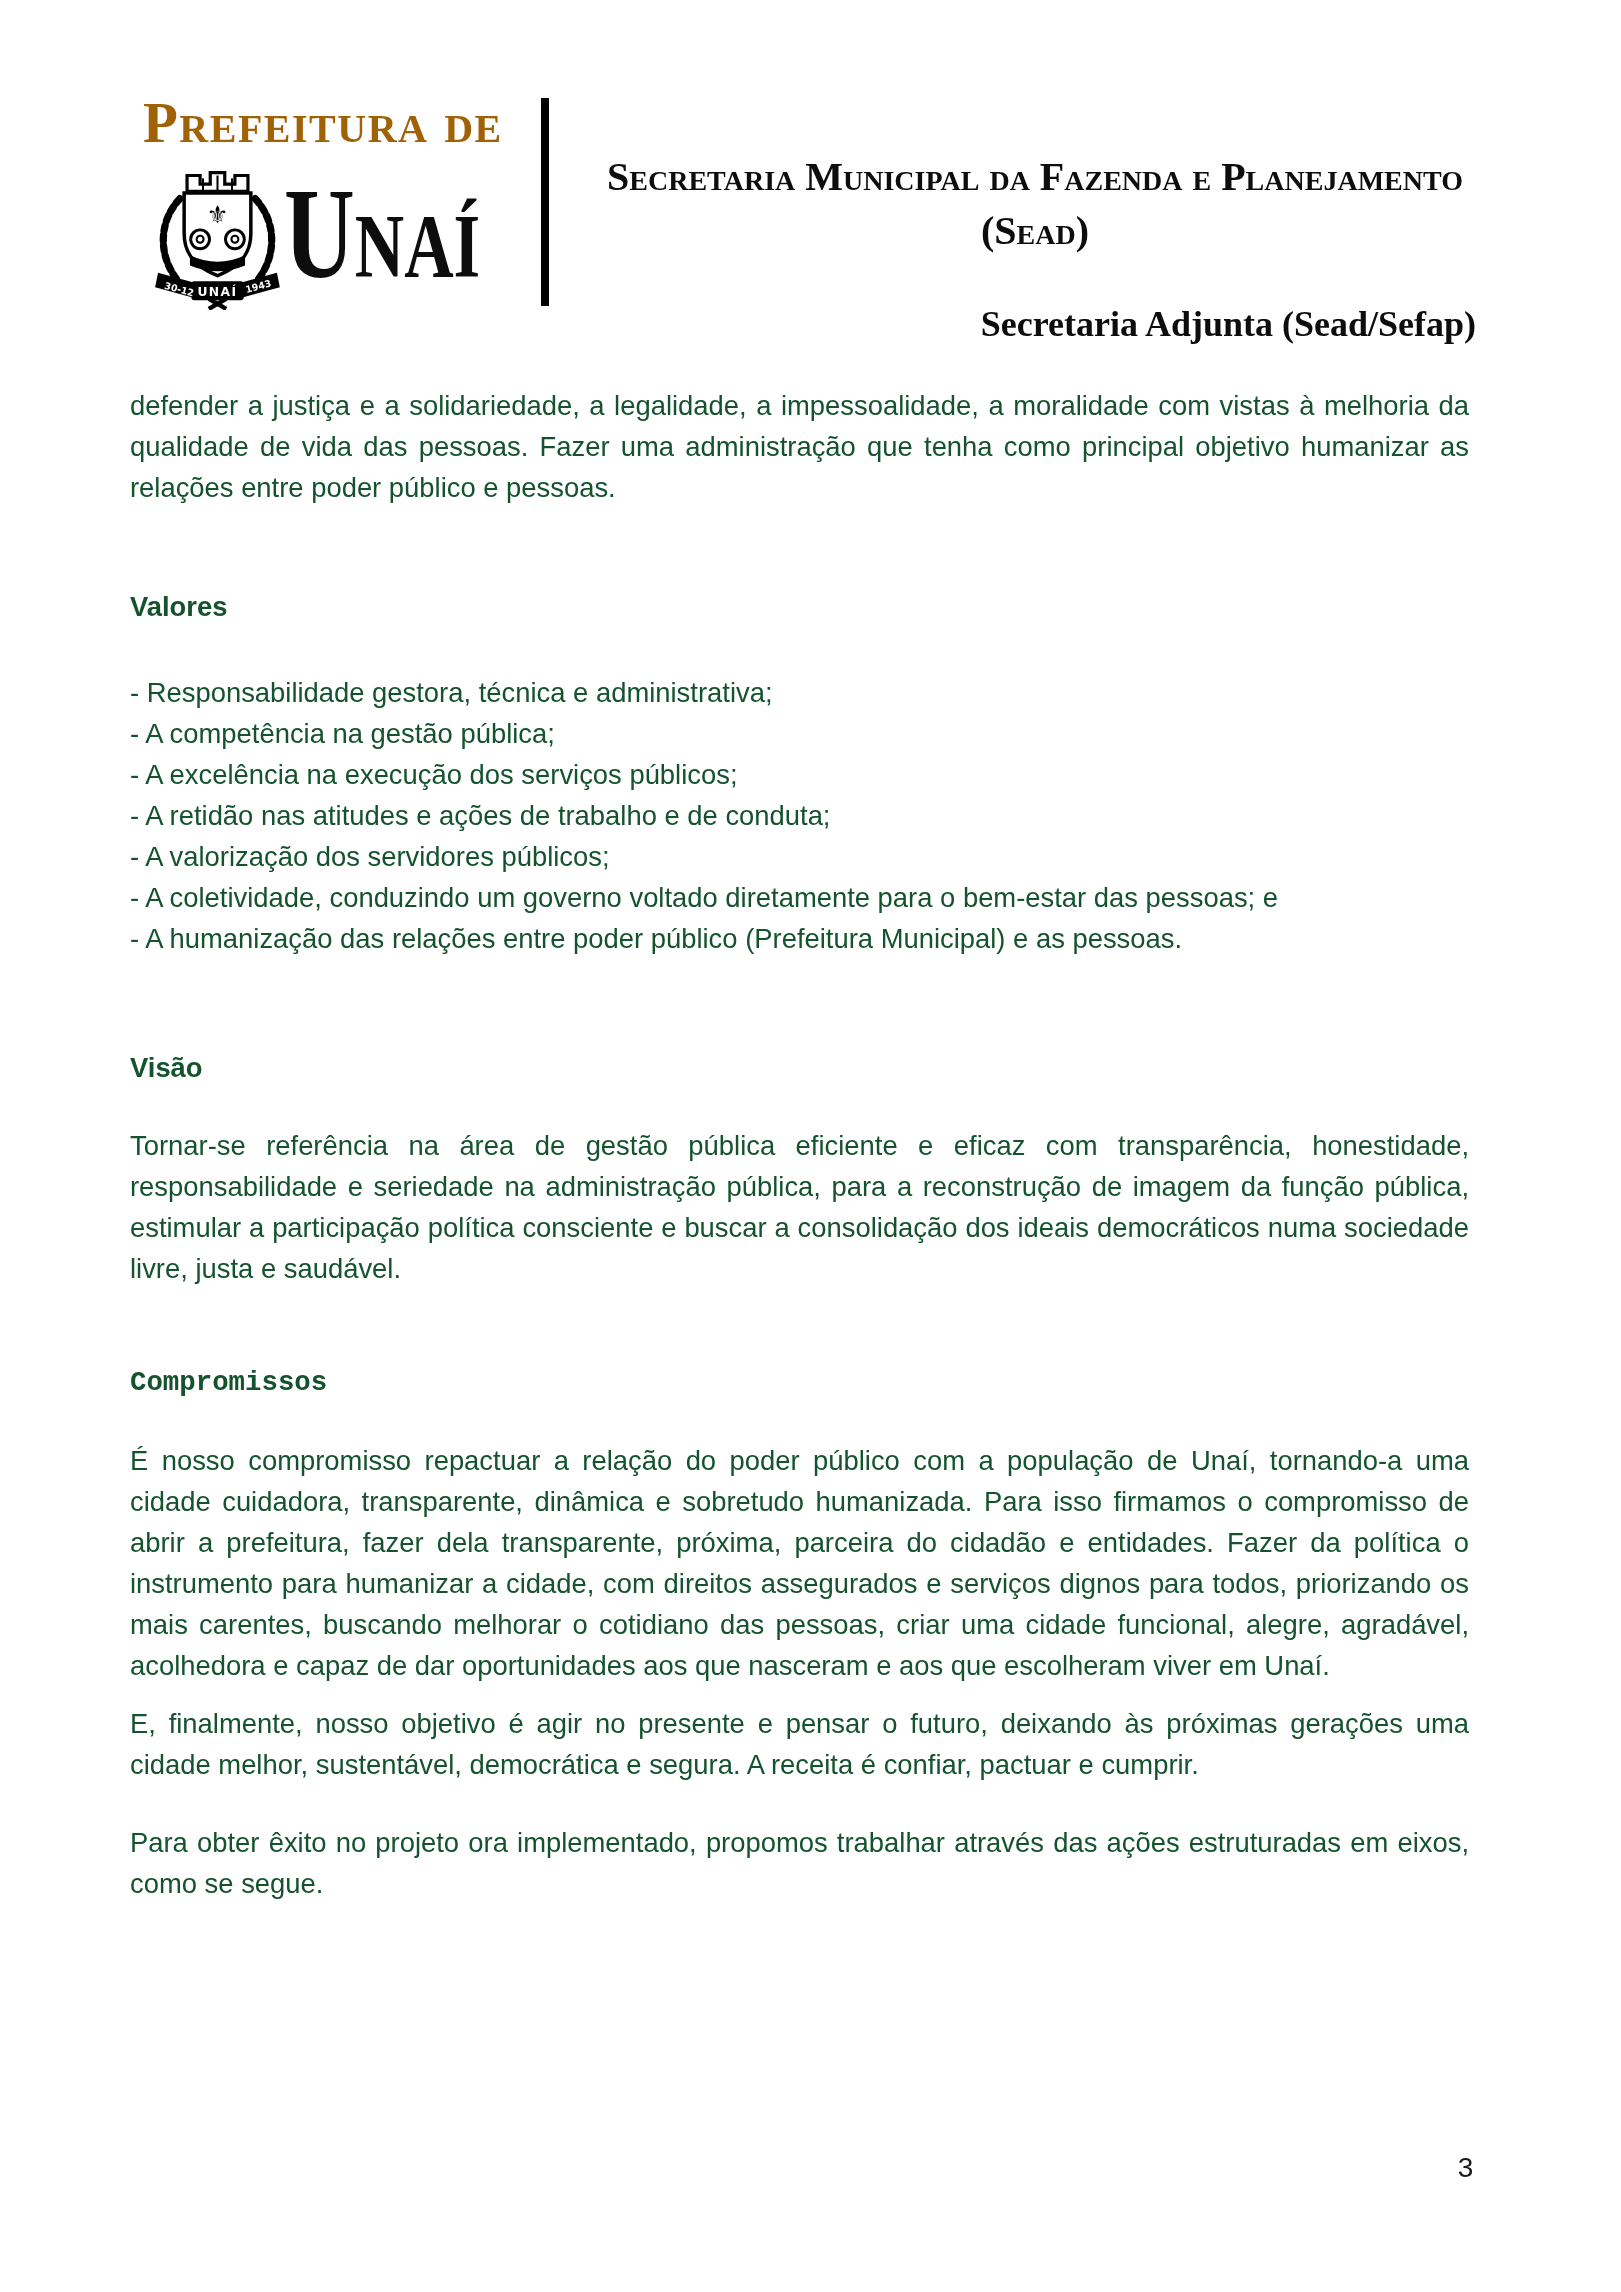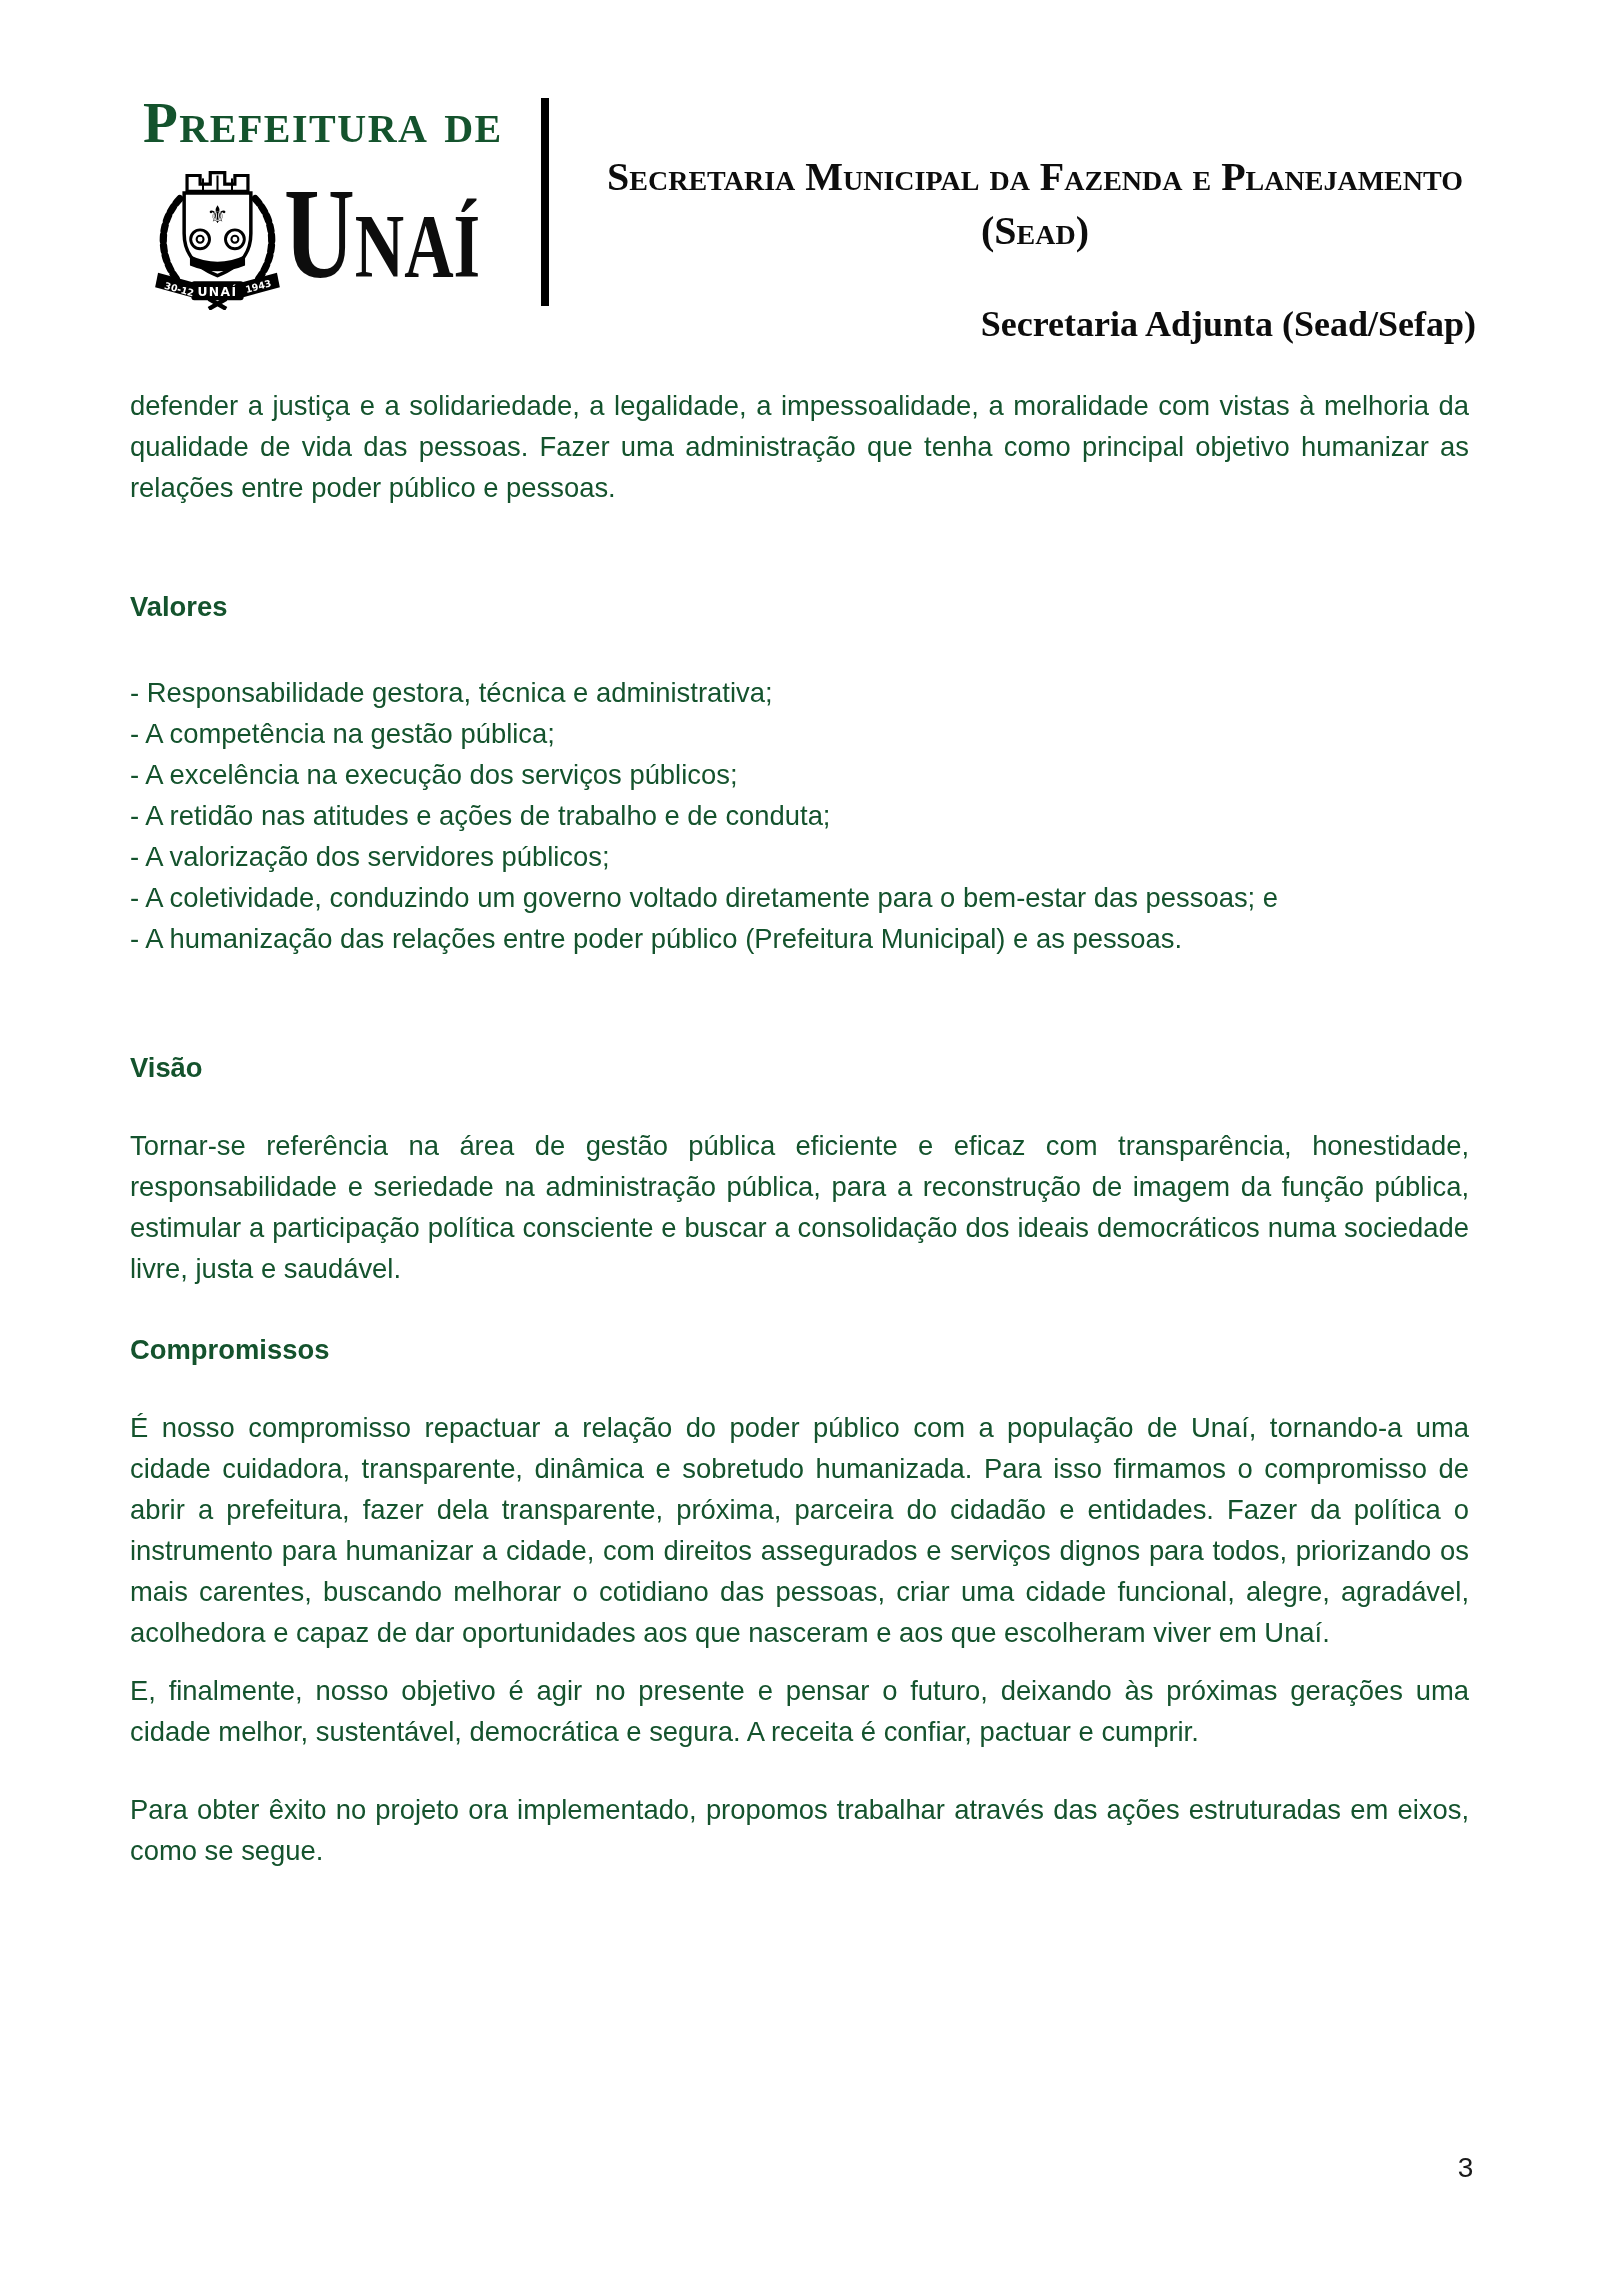--- a/index.html
+++ b/index.html
@@ -17,21 +17,21 @@
   .brand-prefix {
     position: absolute;
     left: 143px;
     top: 94px;
     font-family: "Liberation Serif", "DejaVu Serif", serif;
     font-variant: small-caps;
     font-weight: bold;
     font-size: 57px;
     line-height: 1;
     letter-spacing: 1.5px;
-    color: #14532d;
+    color: #a16207;
     white-space: nowrap;
   }
   .crest {
     position: absolute;
     left: 145px;
     top: 157px;
     width: 145px;
     height: 153px;
   }
   .brand-name {
@@ -104,21 +104,21 @@
   .section-heading {
     font-weight: bold;
     font-size: 27.4px;
     line-height: 41px;
   }
   .heading-valores       { margin-top: 78px; }
   .valores-list          { margin-top: 45px; }
   .valores-item          { line-height: 41px; text-align: left; }
   .heading-visao         { margin-top: 88px; }
   .visao-paragraph       { margin-top: 37px; }
-  .heading-compromissos  { margin-top: 40px; }
+  .heading-compromissos  { margin-top: 73px; font-family: Liberation Mono, monospace; }
   .compromissos-p1       { margin-top: 37px; }
   .compromissos-p2       { margin-top: 17px; }
   .compromissos-p3       { margin-top: 37px; }
   
   .page-number {
     position: absolute;
     top: 2152px;
     left: 1446px;
     width: 39px;
     text-align: center;

